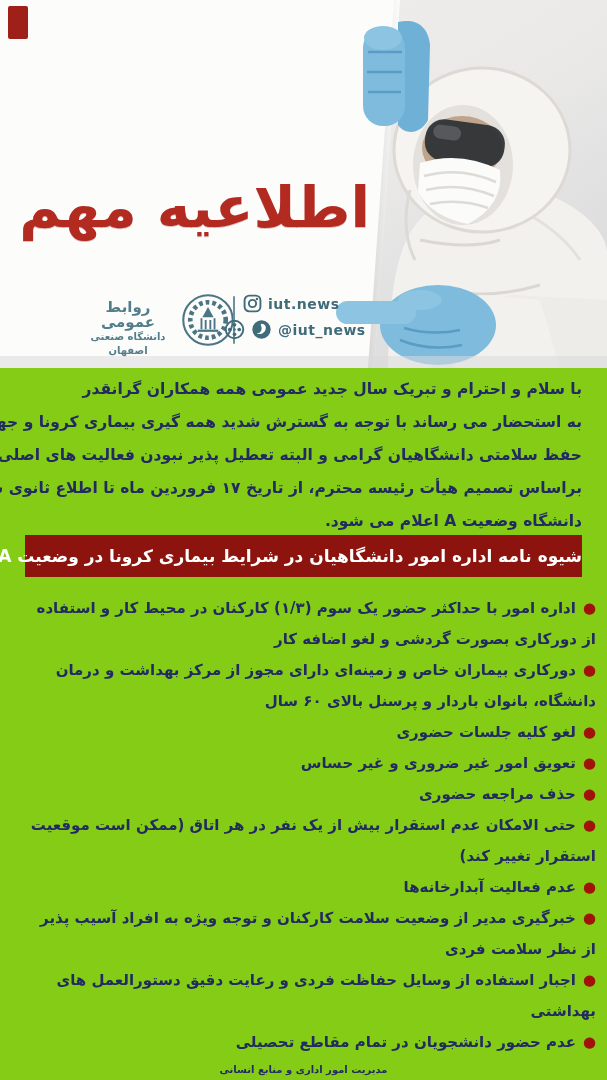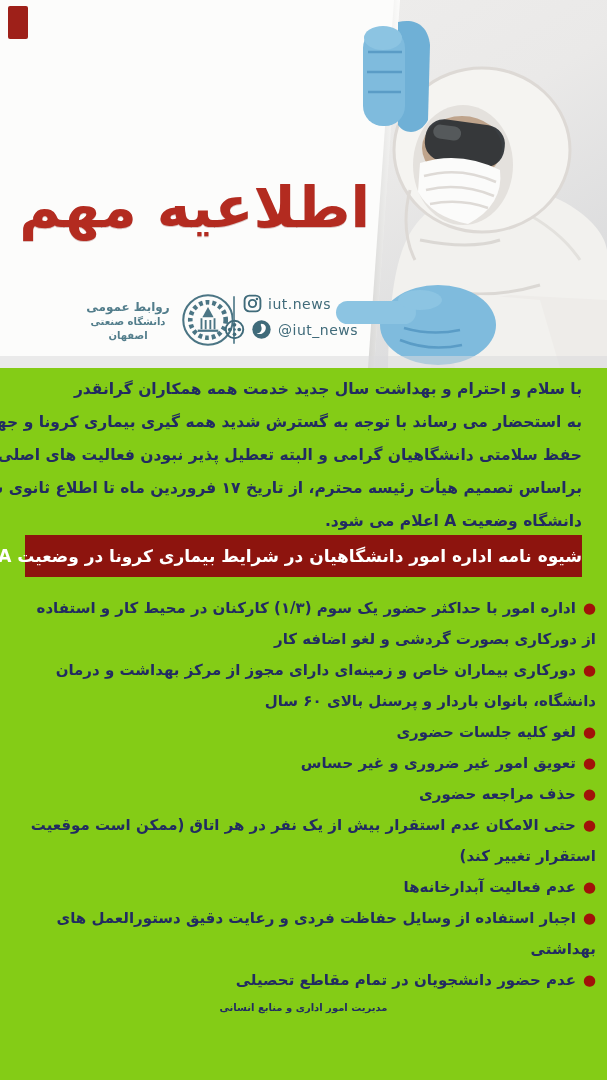--- a/index.html
+++ b/index.html
@@ -31,25 +31,25 @@
     letter-spacing:-1px;line-height:90px;
     text-shadow:0 1px 0 rgba(120,20,15,.25);
     white-space:nowrap;
   }
   
   .brand-strip{position:absolute;left:0;top:284px;width:607px;height:70px;}
   .org-text{
     position:absolute;left:78px;top:16px;width:100px;
     direction:rtl;text-align:center;color:#527d8b;font-weight:bold;
   }
-  .org-line1{font-size:12px;letter-spacing:2px;line-height:15px;}
+  .org-line1{font-size:15px;letter-spacing:2px;line-height:15px;}
   .org-line2{font-size:10px;line-height:14px;}
   .emblem{position:absolute;left:180px;top:8px;}
   .v-divider{position:absolute;left:233px;top:12px;width:2px;height:48px;background:#6d909c;border-radius:1px;}
-  .social-row{position:absolute;display:flex;align-items:center;gap:6px;color:#406b7a;font-weight:normal;}
+  .social-row{position:absolute;display:flex;align-items:center;gap:6px;color:#406b7a;font-weight:bold;}
   .social-row.row1{left:243px;top:10px;font-size:14px;}
   .social-row.row2{left:224px;top:35px;font-size:14px;}
   .social-handle{letter-spacing:.5px;}
   
   .notice-section{
     height:167px;padding:5px 25px 0 25px;direction:rtl;
   }
   .notice-line{
     font-size:15.5px;font-weight:bold;color:#222b61;
     line-height:33px;text-align:right;white-space:nowrap;
@@ -191,36 +191,37 @@
         <svg width="21" height="21" viewBox="0 0 24 24">
           <circle cx="12" cy="12" r="10.5" fill="#406b7a"></circle>
           <path d="M12 5.5 C 16 5.5 18 9 16.5 12.5 C 15 16.5 10 18.5 6.5 16.5 C 10.5 16.5 13.5 13 11.5 8 C 11 6.6 11 5.8 12 5.5 Z" fill="#ffffff"></path>
         </svg>
         <span class="social-handle">@iut_news</span>
       </div>
     </div>
   </div>
 
   <div class="notice-section">
-    <div class="notice-line">با سلام و احترام و بهداشت سال جدید خدمت همه همکاران گرانقدر</div>
+    <div class="notice-line">با سلام و احترام و تبریک سال جدید عمومی همه همکاران گرانقدر</div>
     <div class="notice-line">به استحضار می رساند با توجه به گسترش شدید همه گیری بیماری کرونا و جهت ضرورت</div>
     <div class="notice-line">حفظ سلامتی دانشگاهیان گرامی و البته تعطیل پذیر نبودن فعالیت های اصلی دانشگاه،</div>
     <div class="notice-line">براساس تصمیم هیأت رئیسه محترم، از تاریخ ۱۷ فروردین ماه تا اطلاع ثانوی شرایط فعالیت</div>
     <div class="notice-line">دانشگاه وضعیت A اعلام می شود.</div>
   </div>
 
   <div class="banner" dir="rtl">شیوه نامه اداره امور دانشگاهیان در شرایط بیماری کرونا در وضعیت A</div>
 
   <div class="rules-section">
     <div class="rule-item"><span class="bullet">●</span><span>اداره امور با حداکثر حضور یک سوم (۱/۳) کارکنان در محیط کار و استفاده از دورکاری بصورت گردشی و لغو اضافه کار</span></div>
     <div class="rule-item"><span class="bullet">●</span><span>دورکاری بیماران خاص و زمینه‌ای دارای مجوز از مرکز بهداشت و درمان دانشگاه، بانوان باردار و پرسنل بالای ۶۰ سال</span></div>
     <div class="rule-item"><span class="bullet">●</span><span>لغو کلیه جلسات حضوری</span></div>
     <div class="rule-item"><span class="bullet">●</span><span>تعویق امور غیر ضروری و غیر حساس</span></div>
     <div class="rule-item"><span class="bullet">●</span><span>حذف مراجعه حضوری</span></div>
     <div class="rule-item"><span class="bullet">●</span><span>حتی الامکان عدم استقرار بیش از یک نفر در هر اتاق (ممکن است موقعیت استقرار تغییر کند)</span></div>
     <div class="rule-item"><span class="bullet">●</span><span>عدم فعالیت آبدارخانه‌ها</span></div>
+    <div class="rule-item"><span class="bullet">●</span><span>خبرگیری مدیر از وضعیت سلامت کارکنان و توجه ویژه به افراد آسیب پذیر از نظر سلامت فردی</span></div>
     <div class="rule-item"><span class="bullet">●</span><span>اجبار استفاده از وسایل حفاظت فردی و رعایت دقیق دستورالعمل های بهداشتی</span></div>
     <div class="rule-item"><span class="bullet">●</span><span>عدم حضور دانشجویان در تمام مقاطع تحصیلی</span></div>
   </div>
 
   <div class="footer-line">مدیریت امور اداری و منابع انسانی</div>
 
 </div>
 
 </body></html>

